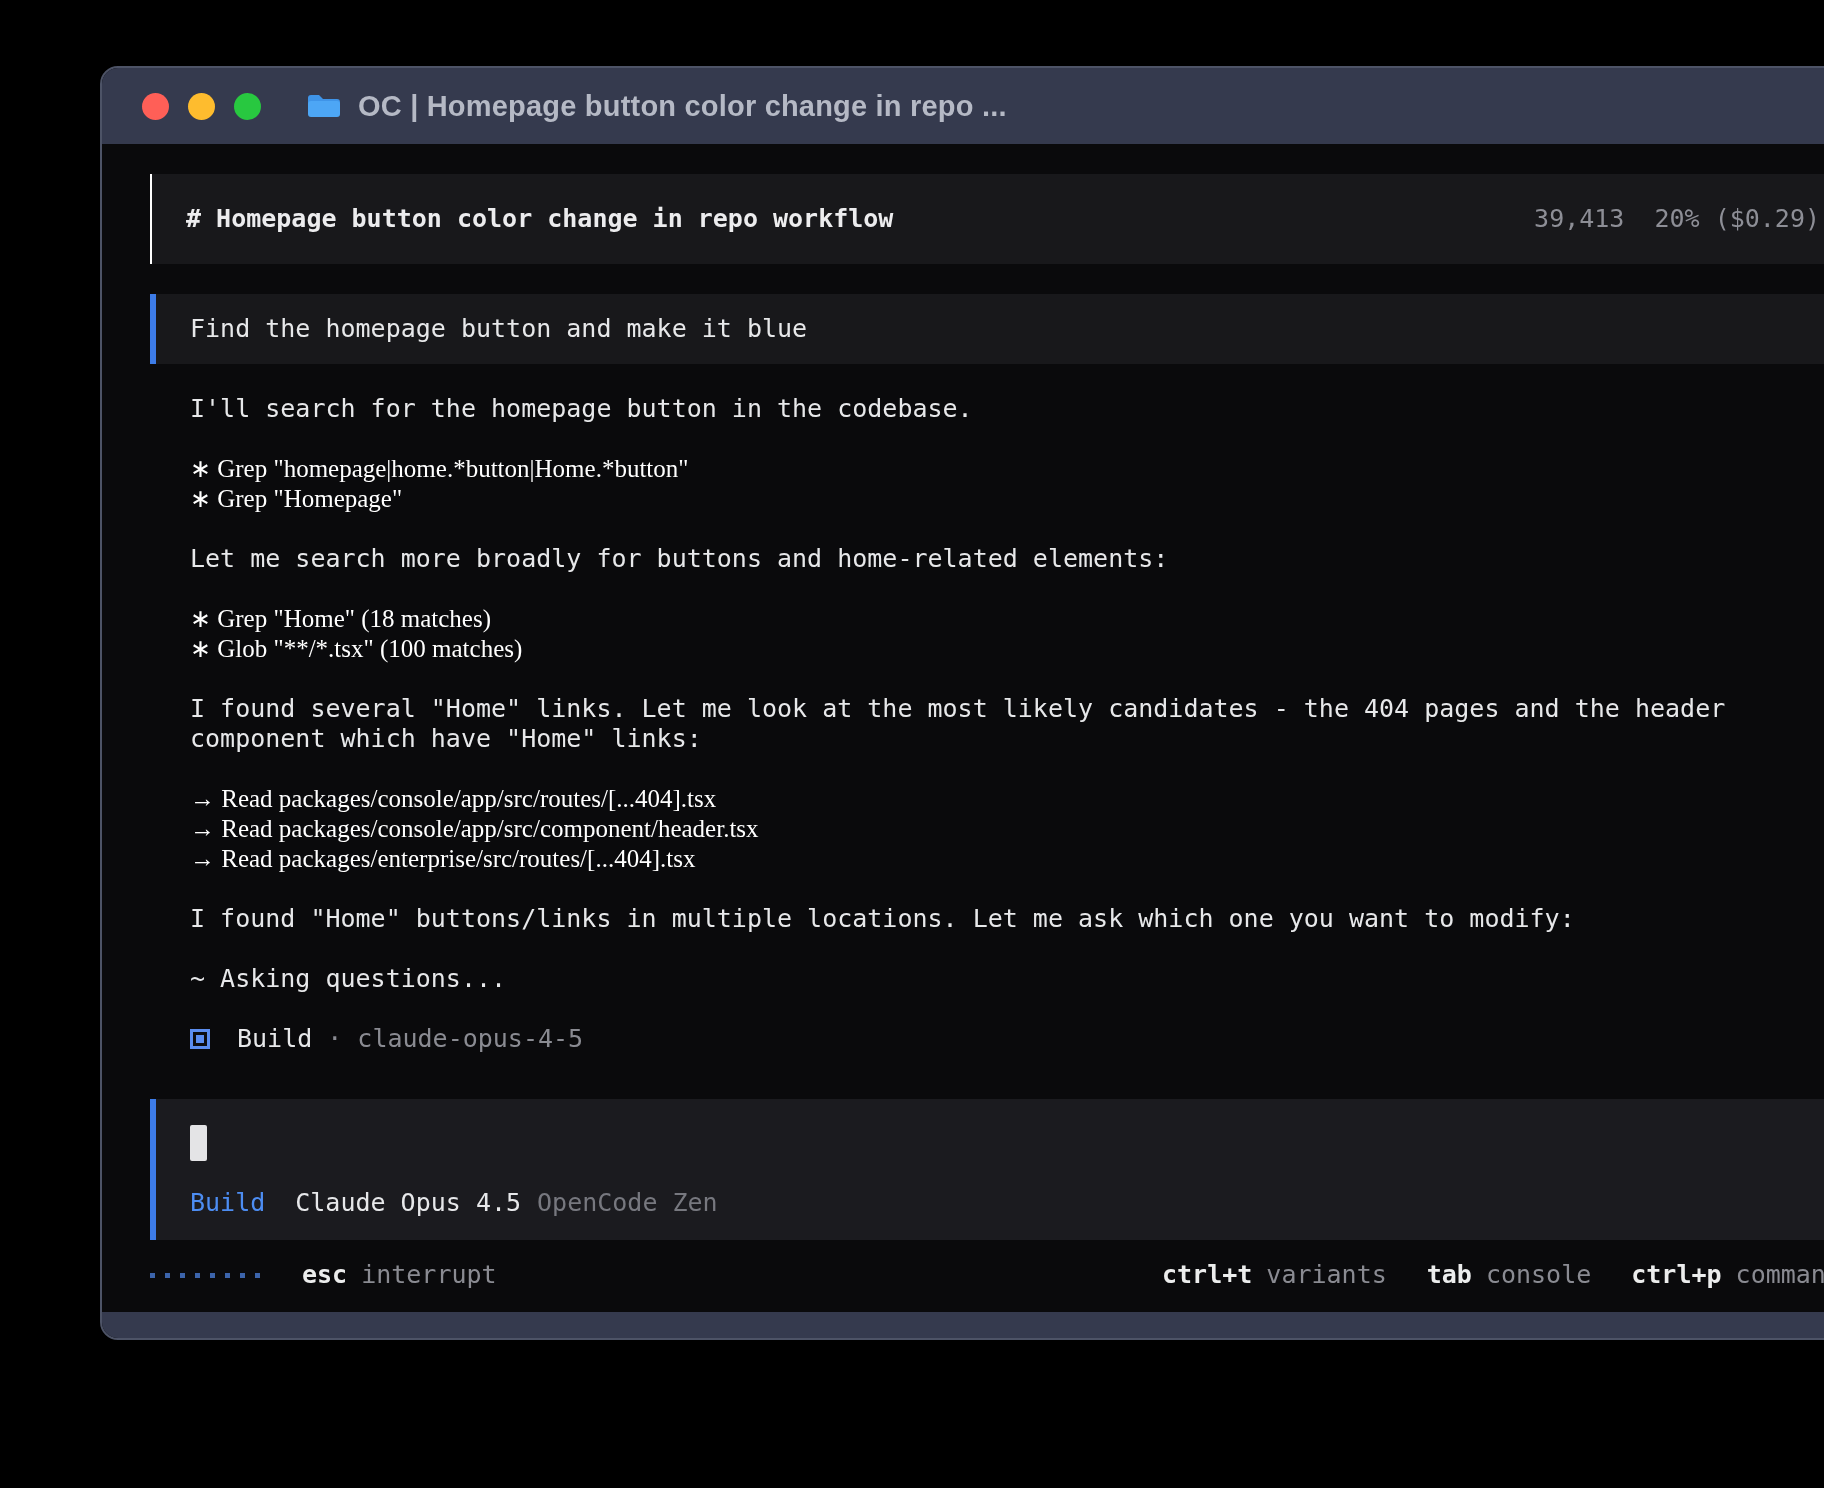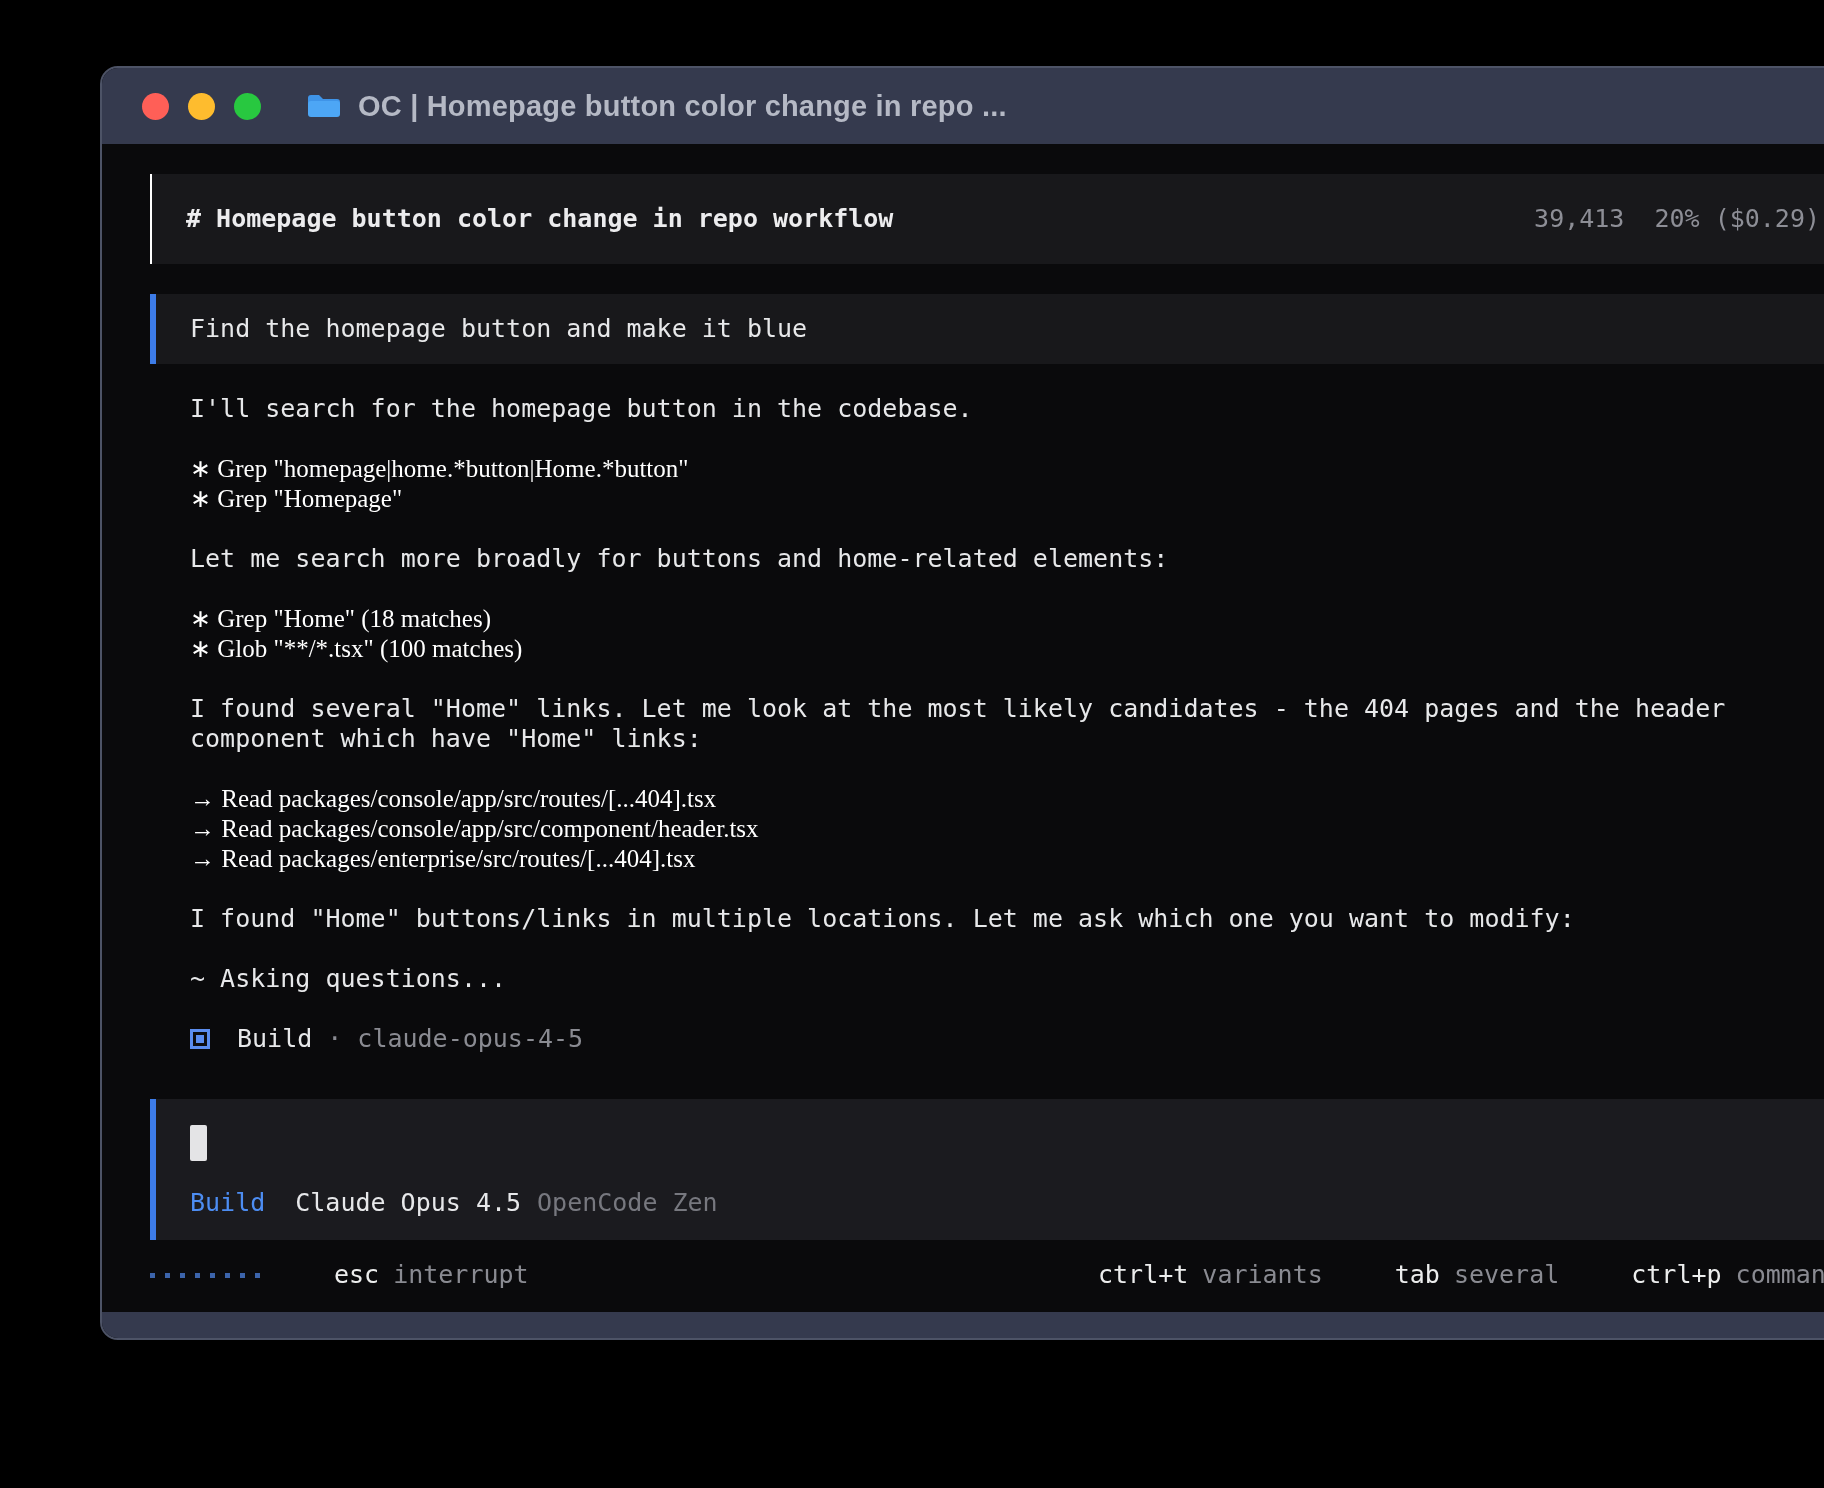--- a/index.html
+++ b/index.html
@@ -65,21 +65,21 @@
   .model-label { color:#e7e8ea; margin-right:16px; }
   .provider-label { color:#77787f; }
 
   .status-bar {
     margin-top:20px; display:flex; align-items:center;
     justify-content:space-between; height:30px;
   }
   .status-left { display:flex; align-items:center; }
   .spinner { display:flex; align-items:center; gap:10px; margin-right:42px; }
   .spinner .d { width:5px; height:5px; background:#3c64ab; }
-  .key { color:#eceded; font-weight:400;margin-left:32px; }
+  .key { color:#eceded; font-weight:700; }
   .action { color:#8a8b92; margin-left:14px; }
   .status-right { display:flex; align-items:center; gap:40px; }
   .hint { display:flex; }
 
   .footer { height:26px; flex:0 0 26px; background:#353a4e; }
 </style>
 </head>
 <body>
 
 <div class="window">
@@ -175,21 +175,21 @@
         <span class="key">esc</span>
         <span class="action">interrupt</span>
       </div>
       <div class="status-right">
         <span class="hint">
           <span class="key">ctrl+t</span>
           <span class="action">variants</span>
         </span>
         <span class="hint">
           <span class="key">tab</span>
-          <span class="action">several</span>
+          <span class="action">console</span>
         </span>
         <span class="hint">
           <span class="key">ctrl+p</span>
           <span class="action">commands</span>
         </span>
       </div>
     </div>
 
   </div>
 

